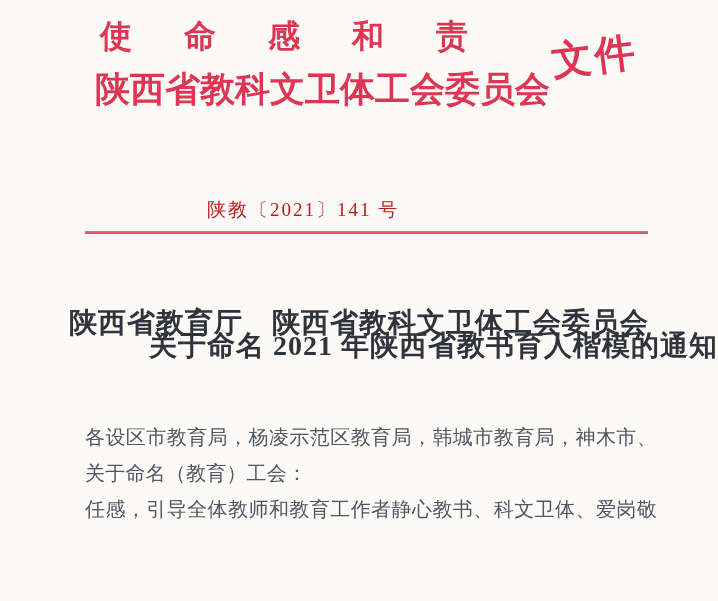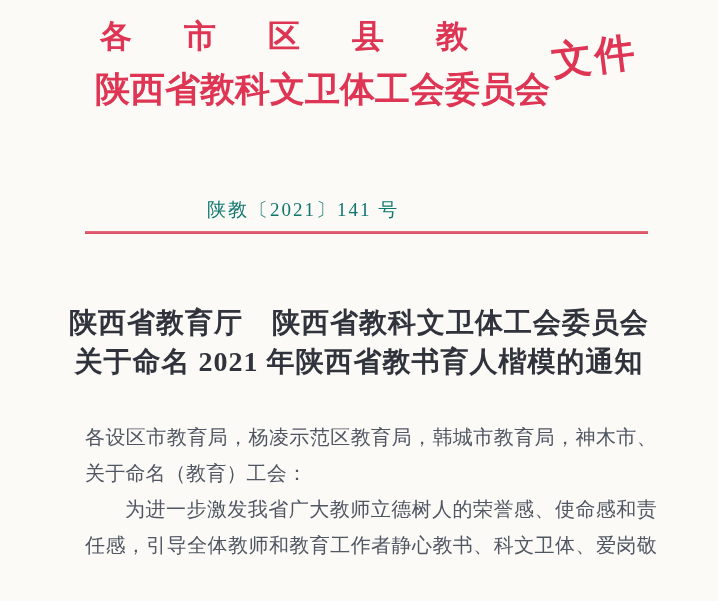--- a/index.html
+++ b/index.html
@@ -31,65 +31,64 @@
   }
   .doc-marker{
     position:absolute;left:552px;top:42px;
     font-size:40px;font-weight:bold;color:var(--red);
     letter-spacing:3px;line-height:1;white-space:nowrap;
     transform:rotate(-7deg);transform-origin:left center;
   }
   
   .doc-number{
     position:absolute;left:0;top:199px;width:606px;
-    text-align:center;font-size:19px;color:#0f766e;
+    text-align:center;font-size:19px;color:#b91c1c;
     letter-spacing:2px;line-height:1.2;
   }
   
   .red-rule{
     position:absolute;left:85px;top:231px;width:563px;height:3px;
     background:linear-gradient(#e2707f, var(--rule-red));
   }
   
   .title-line{
     position:absolute;left:0;width:718px;text-align:center;
     font-size:28px;font-weight:bold;color:var(--title-ink);
     letter-spacing:1px;line-height:1;white-space:nowrap;
   }
   .title-line.l1{top:309px;}
-  .title-line.l2{top:348px;}
+  .title-line.l2{top:332px;text-align:right;}
   
   .body-text{
     position:absolute;left:85px;top:419px;width:572px;
     font-size:20px;color:var(--body-ink);
     letter-spacing:0.2px;
   }
   .body-line{height:36px;line-height:36px;}
   .body-line.fill{text-align:justify;text-align-last:justify;}
   .body-line.indent{text-indent:40px;}
 </style>
 </head>
 <body>
 
 <div class="page">
 
-  <div class="agency-line1">各市区县教</div>
+  <div class="agency-line1">使命感和责</div>
 
   <div class="agency-line2">陕西省教科文卫体工会委员会</div>
 
   <div class="doc-marker">文件</div>
 
   <div class="doc-number">陕教〔2021〕141 号</div>
 
   <div class="red-rule"></div>
 
   <div class="title-line l1">陕西省教育厅　陕西省教科文卫体工会委员会</div>
 
   <div class="title-line l2">关于命名 2021 年陕西省教书育人楷模的通知</div>
 
   <div class="body-text">
     <div class="body-line fill">各设区市教育局，杨凌示范区教育局，韩城市教育局，神木市、</div>
     <div class="body-line">关于命名（教育）工会：</div>
-    <div class="body-line fill indent">为进一步激发我省广大教师立德树人的荣誉感、使命感和责</div>
     <div class="body-line fill">任感，引导全体教师和教育工作者静心教书、科文卫体、爱岗敬</div>
   </div>
 
 </div>
 
 </body></html>

